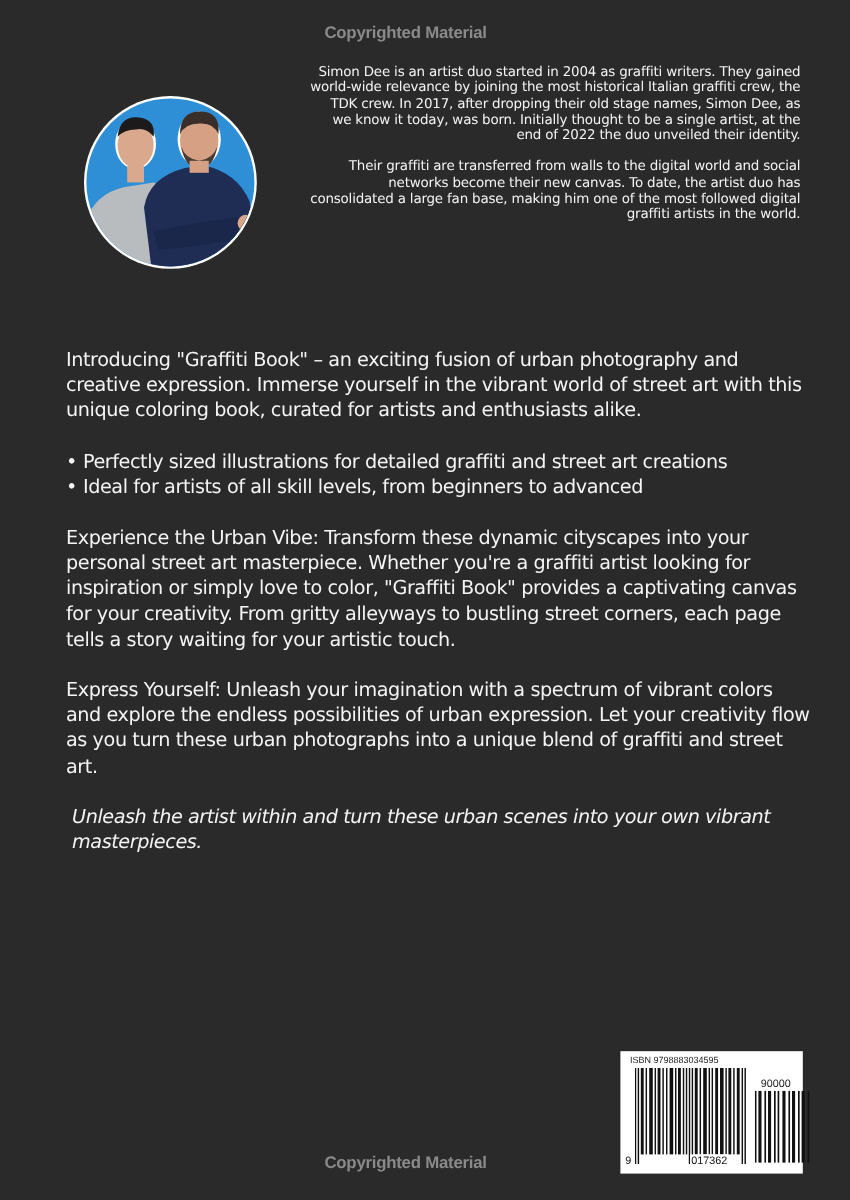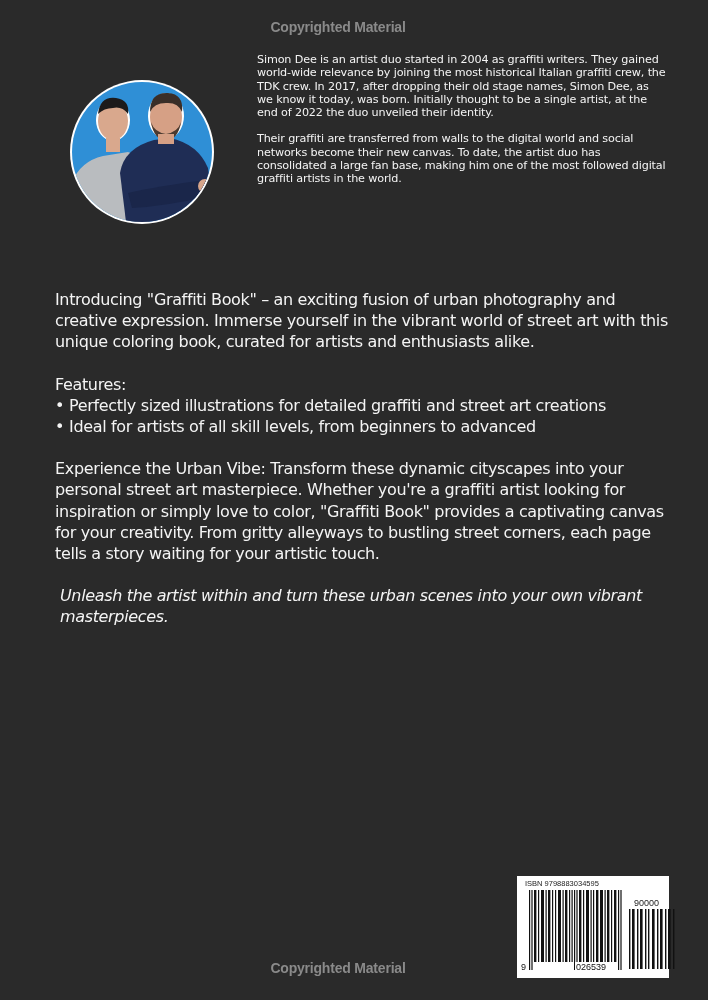--- a/index.html
+++ b/index.html
@@ -19,21 +19,21 @@
   .wm-bottom { top: 960px; }
 
   .avatar {
     position: absolute; left: 58px; top: 68px; width: 170px; height: 160px;
   }
   .bio {
     position: absolute; left: 257px; top: 53px; width: 410px;
     font-size: 11.2px; line-height: 13.3px; color: #f4f4f4;
     letter-spacing: -0.15px;
   }
-  .bio p { margin: 0 0 13px 0; }
+  .bio p { margin: 0 0 13px 0; text-align: right; }
 
   .main {
     position: absolute; left: 55px; top: 289px; width: 620px;
     font-size: 16px; line-height: 21.2px; color: #f4f4f4;
     letter-spacing: -0.35px;
   }
   .main p { margin: 0 0 21px 0; }
   .main .features-heading { margin: 0; }
   .main ul { list-style: none; margin: 0 0 21px 0; padding: 0; }
   .main li { margin: 0; }
@@ -100,26 +100,26 @@
   </svg>
 </div>
 
 <div class="bio">
   <p>Simon Dee is an artist duo started in 2004 as graffiti writers. They gained world-wide relevance by joining the most historical Italian graffiti crew, the TDK crew. In 2017, after dropping their old stage names, Simon Dee, as we know it today, was born. Initially thought to be a single artist, at the end of 2022 the duo unveiled their identity.</p>
   <p>Their graffiti are transferred from walls to the digital world and social networks become their new canvas. To date, the artist duo has consolidated a large fan base, making him one of the most followed digital graffiti artists in the world.</p>
 </div>
 
 <div class="main">
   <p>Introducing "Graffiti Book" – an exciting fusion of urban photography and creative expression. Immerse yourself in the vibrant world of street art with this unique coloring book, curated for artists and enthusiasts alike.</p>
-  <p class="features-heading">Features:</p>
   <ul>
     <li><span class="bullet">•</span><span>Perfectly sized illustrations for detailed graffiti and street art creations</span></li>
     <li><span class="bullet">•</span><span>Ideal for artists of all skill levels, from beginners to advanced</span></li>
   </ul>
   <p>Experience the Urban Vibe: Transform these dynamic cityscapes into your personal street art masterpiece. Whether you're a graffiti artist looking for inspiration or simply love to color, "Graffiti Book" provides a captivating canvas for your creativity. From gritty alleyways to bustling street corners, each page tells a story waiting for your artistic touch.</p>
+  <p>Express Yourself: Unleash your imagination with a spectrum of vibrant colors and explore the endless possibilities of urban expression. Let your creativity flow as you turn these urban photographs into a unique blend of graffiti and street art.</p>
   <p class="outro">Unleash the artist within and turn these urban scenes into your own vibrant masterpieces.</p>
 </div>
 
 <div class="barcode-box">
   <div class="isbn-text">ISBN 9798883034595</div>
   <svg class="bars-main" viewBox="0 0 94 80" preserveAspectRatio="none">
     <g fill="#111">
       <rect x="0" y="0" width="1.2" height="80"></rect>
         <rect x="2.4" y="0" width="1.2" height="80"></rect>
       <rect x="5" y="0" width="2.4" height="72"></rect>
@@ -146,21 +146,21 @@
         <rect x="75.5" y="0" width="1.2" height="72"></rect>
       <rect x="78" y="0" width="2.4" height="72"></rect>
         <rect x="82" y="0" width="1.2" height="72"></rect>
       <rect x="85" y="0" width="2.4" height="72"></rect>
         <rect x="89" y="0" width="1.2" height="80"></rect>
       <rect x="91.4" y="0" width="1.2" height="80"></rect>
     </g>
   </svg>
   <div class="digits d-first">9</div>
   <div class="digits d-left">798883</div>
-  <div class="digits d-right">026539</div>
+  <div class="digits d-right">017362</div>
   <div class="price-text">90000</div>
   <svg class="bars-add" viewBox="0 0 46 60" preserveAspectRatio="none">
     <g fill="#111">
       <rect x="0" y="0" width="1.4" height="60"></rect>
         <rect x="3" y="0" width="2.6" height="60"></rect>
       <rect x="8" y="0" width="1.4" height="60"></rect>
         <rect x="11" y="0" width="2.6" height="60"></rect>
       <rect x="16" y="0" width="1.4" height="60"></rect>
         <rect x="19" y="0" width="1.4" height="60"></rect>
       <rect x="23" y="0" width="2.6" height="60"></rect>

